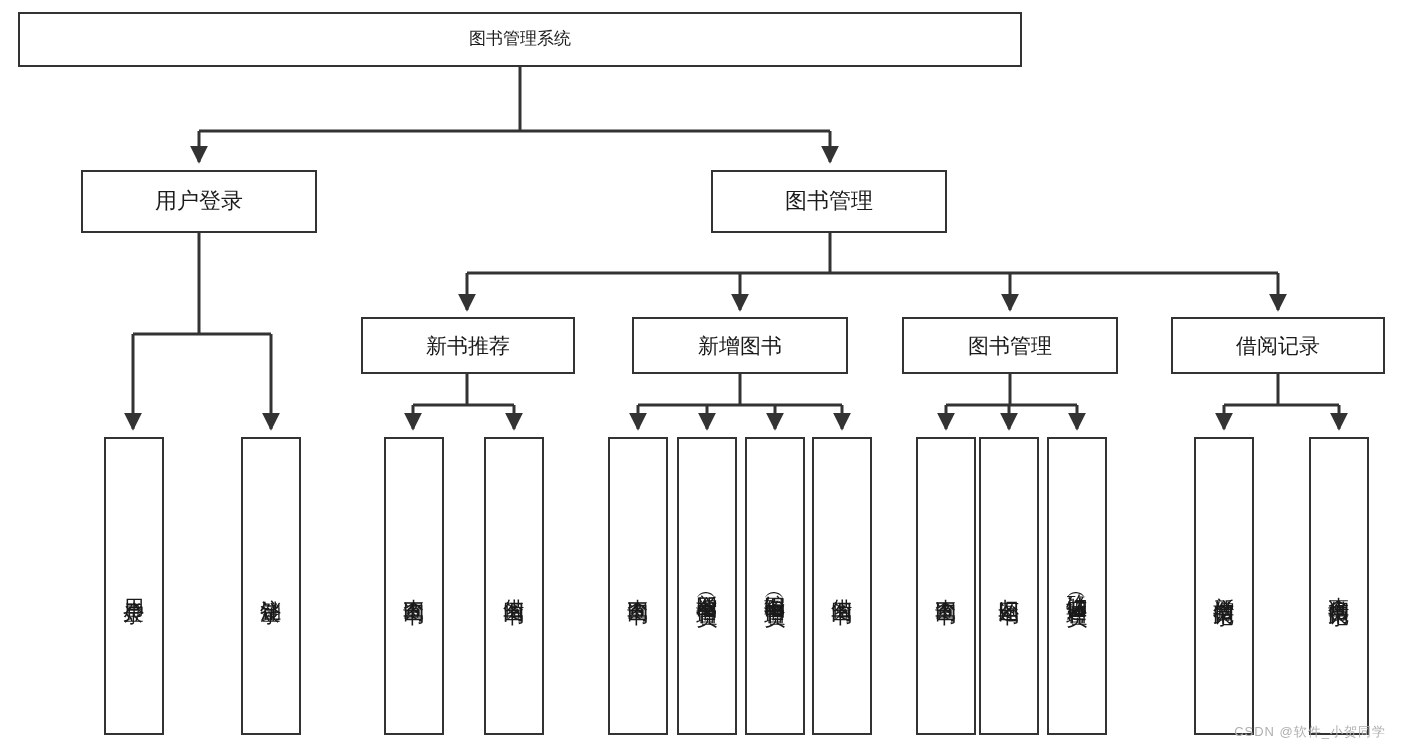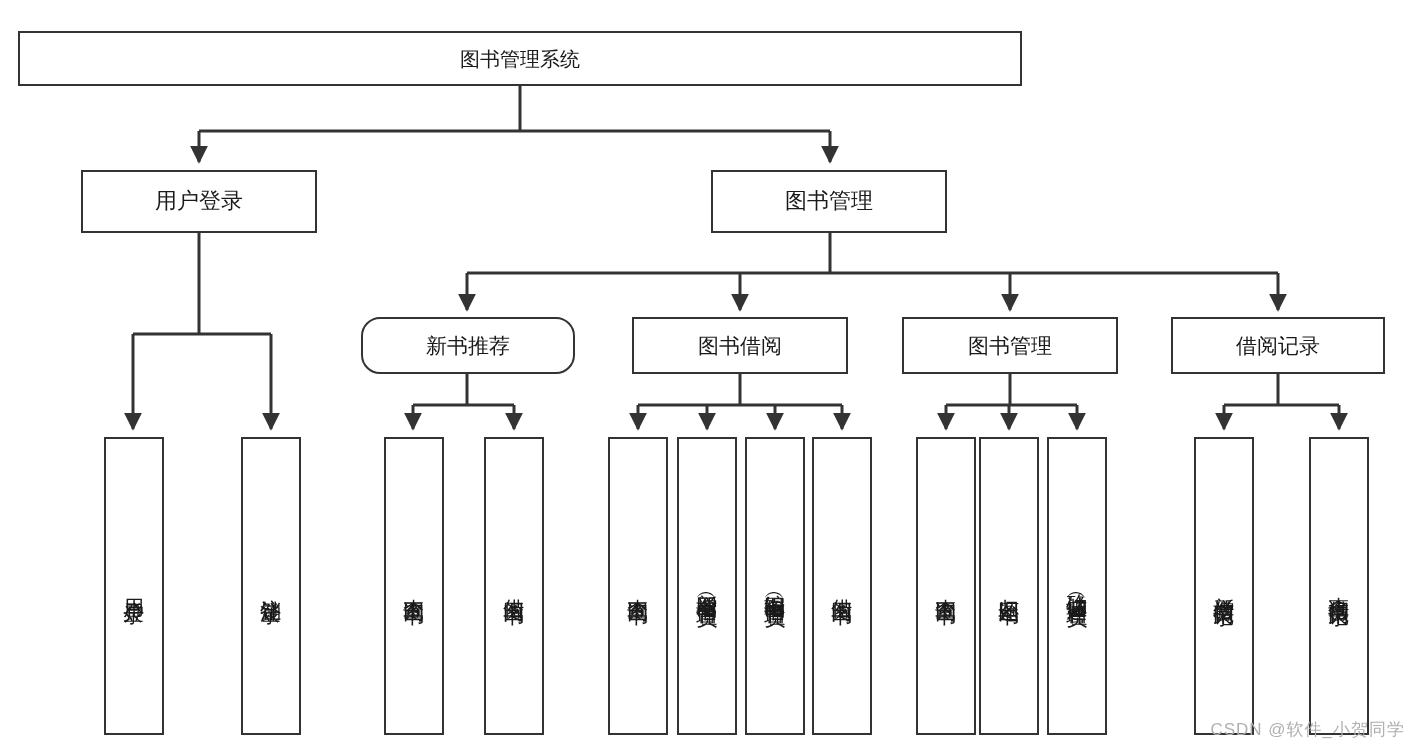--- a/index.html
+++ b/index.html
@@ -30,44 +30,44 @@
     position: absolute;
     box-sizing: border-box;
     border: 2px solid #333333;
     background: #ffffff;
     display: flex;
     align-items: center;
     justify-content: center;
     color: #1a1a1a;
     z-index: 2;
   }
-  .node.level-0 { font-size: 20px; margin-top: 19px; }
+  .node.level-0 { font-size: 17px; }
   .node.level-1 { font-size: 22px; }
   .node.level-2 { font-size: 21px; }
   .node.leaf {
     font-size: 21px;
     padding: 6px 0;
   }
   .node .label-h {
     line-height: 1.2;
     white-space: nowrap;
   }
   .node .label-v {
     writing-mode: vertical-rl;
     text-orientation: upright;
     line-height: 1.12;
     letter-spacing: 2px;
     white-space: nowrap;
     text-align: center;
   }
   #watermark {
     position: absolute;
-    right: 0;
+    right: 19px;
     bottom: 6px;
-    font-size: 17px;
+    font-size: 13px;
     color: #b0b0b0;
     letter-spacing: 1px;
     z-index: 5;
     white-space: nowrap;
   }
 </style>
 </head>
 <body>
 
 <div id="canvas">
@@ -126,25 +126,25 @@
     <span class="label-h">图书管理系统</span>
   </div>
 
   <div class="node level-1" style="left:81px; top:170px; width:236px; height:63px;">
     <span class="label-h">用户登录</span>
   </div>
   <div class="node level-1" style="left:711px; top:170px; width:236px; height:63px;">
     <span class="label-h">图书管理</span>
   </div>
 
-  <div class="node level-2" style="left:361px; top:317px; width:214px; height:57px;border-radius:19px;">
+  <div class="node level-2" style="left:361px; top:317px; width:214px; height:57px;">
     <span class="label-h">新书推荐</span>
   </div>
   <div class="node level-2" style="left:632px; top:317px; width:216px; height:57px;">
-    <span class="label-h">图书借阅</span>
+    <span class="label-h">新增图书</span>
   </div>
   <div class="node level-2" style="left:902px; top:317px; width:216px; height:57px;">
     <span class="label-h">图书管理</span>
   </div>
   <div class="node level-2" style="left:1171px; top:317px; width:214px; height:57px;text-align:center;">
     <span class="label-h">借阅记录</span>
   </div>
 
   <div class="node leaf" style="left:104px; top:437px; width:60px; height:298px;">
     <span class="label-v">用户登录</span>

